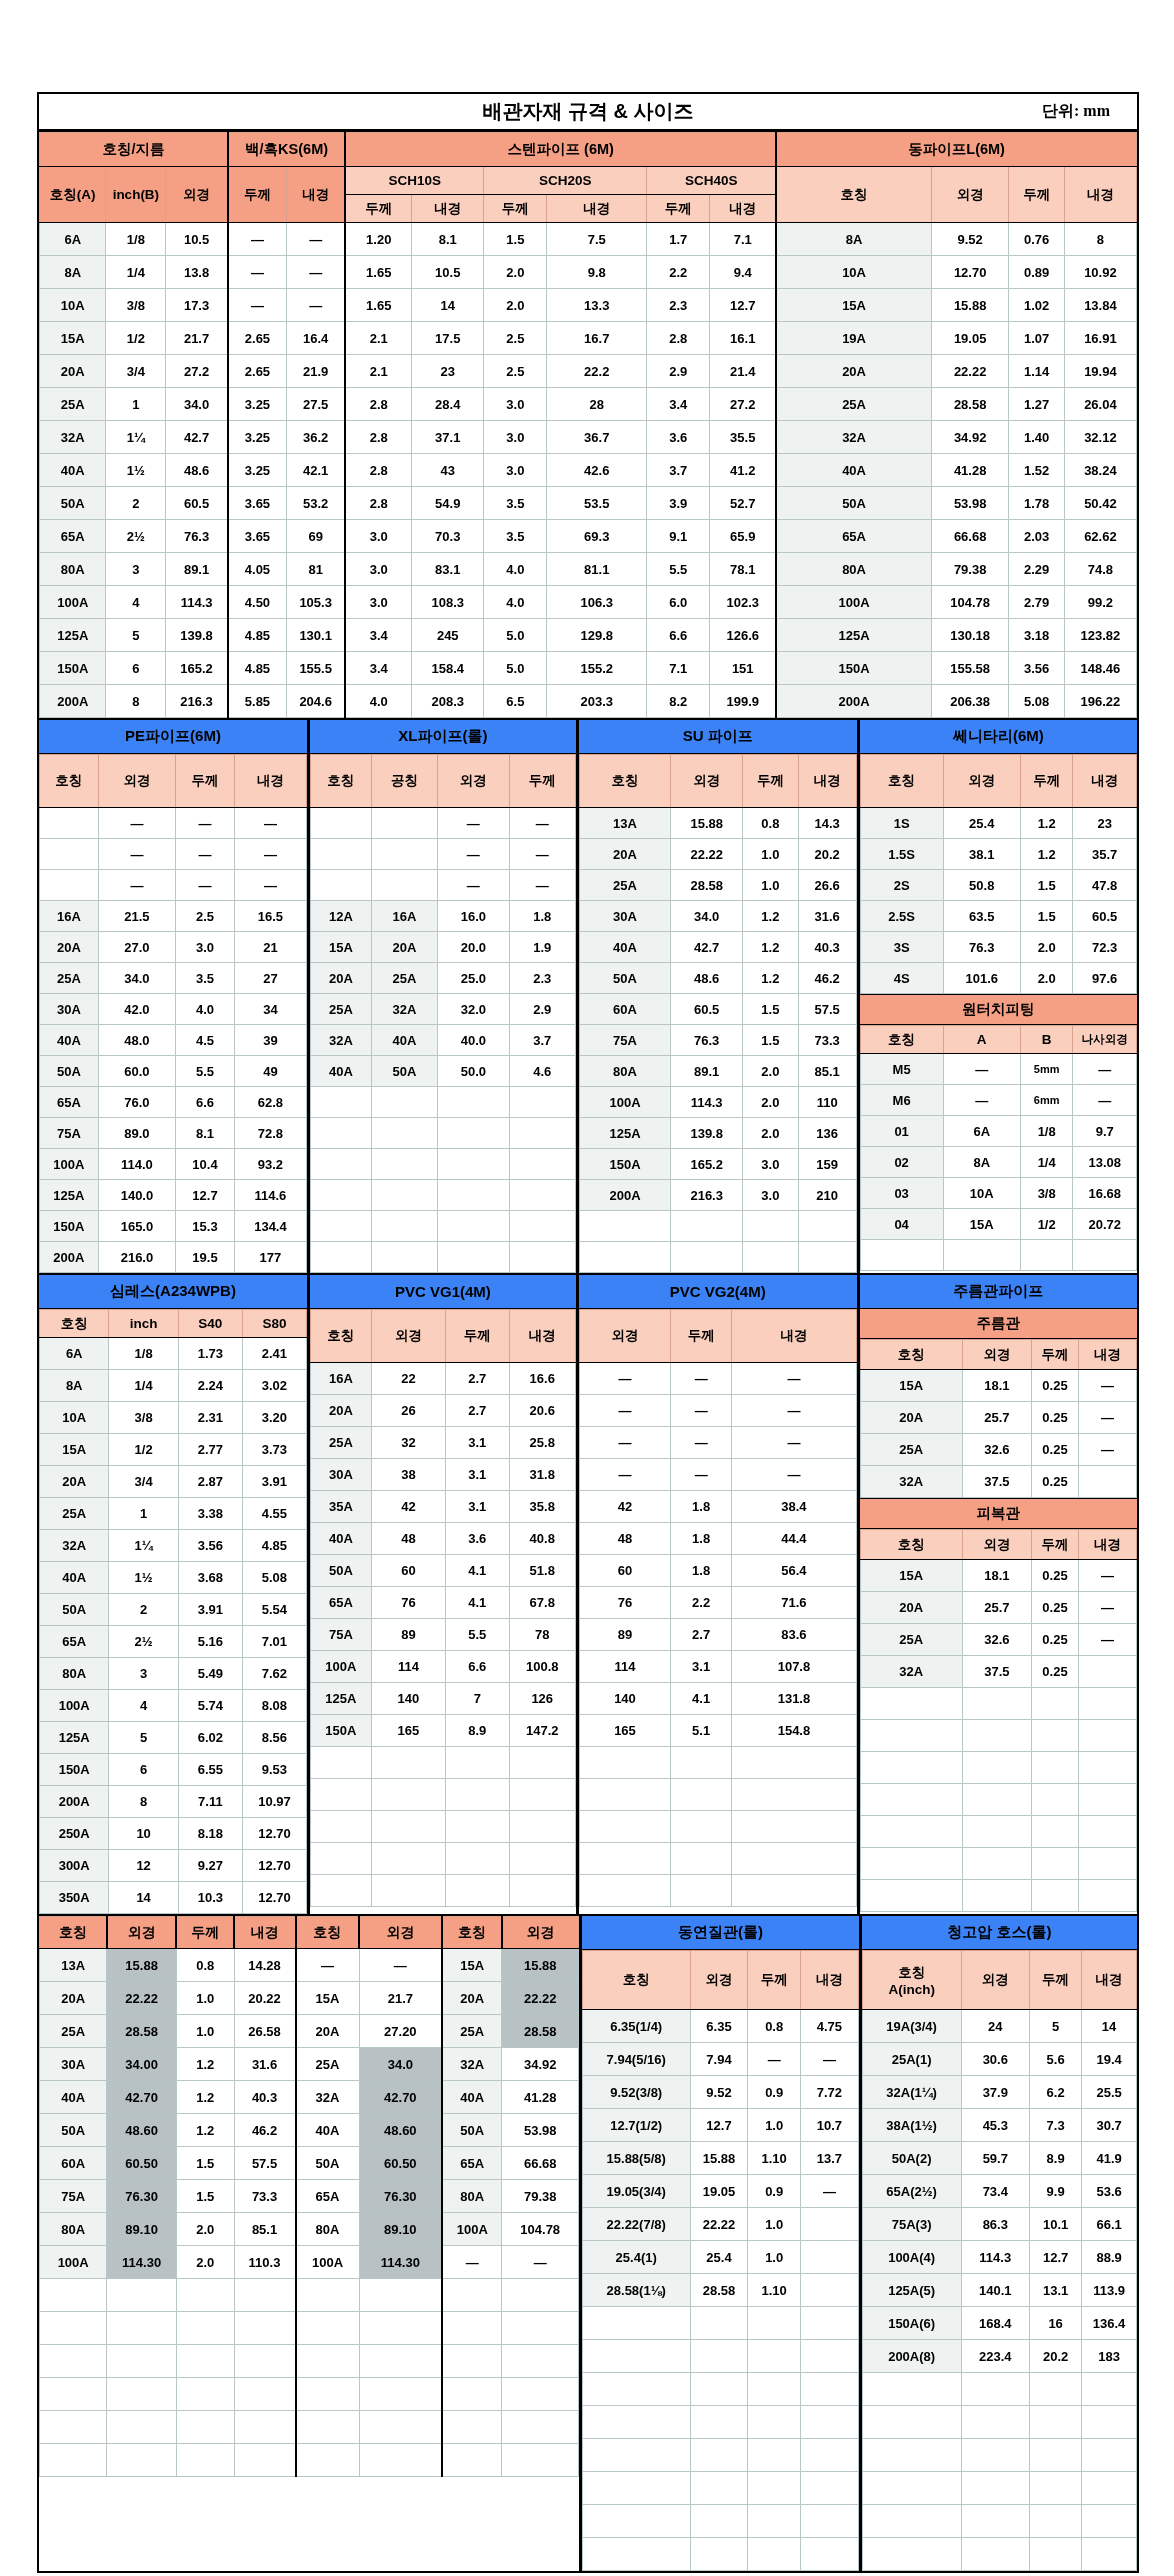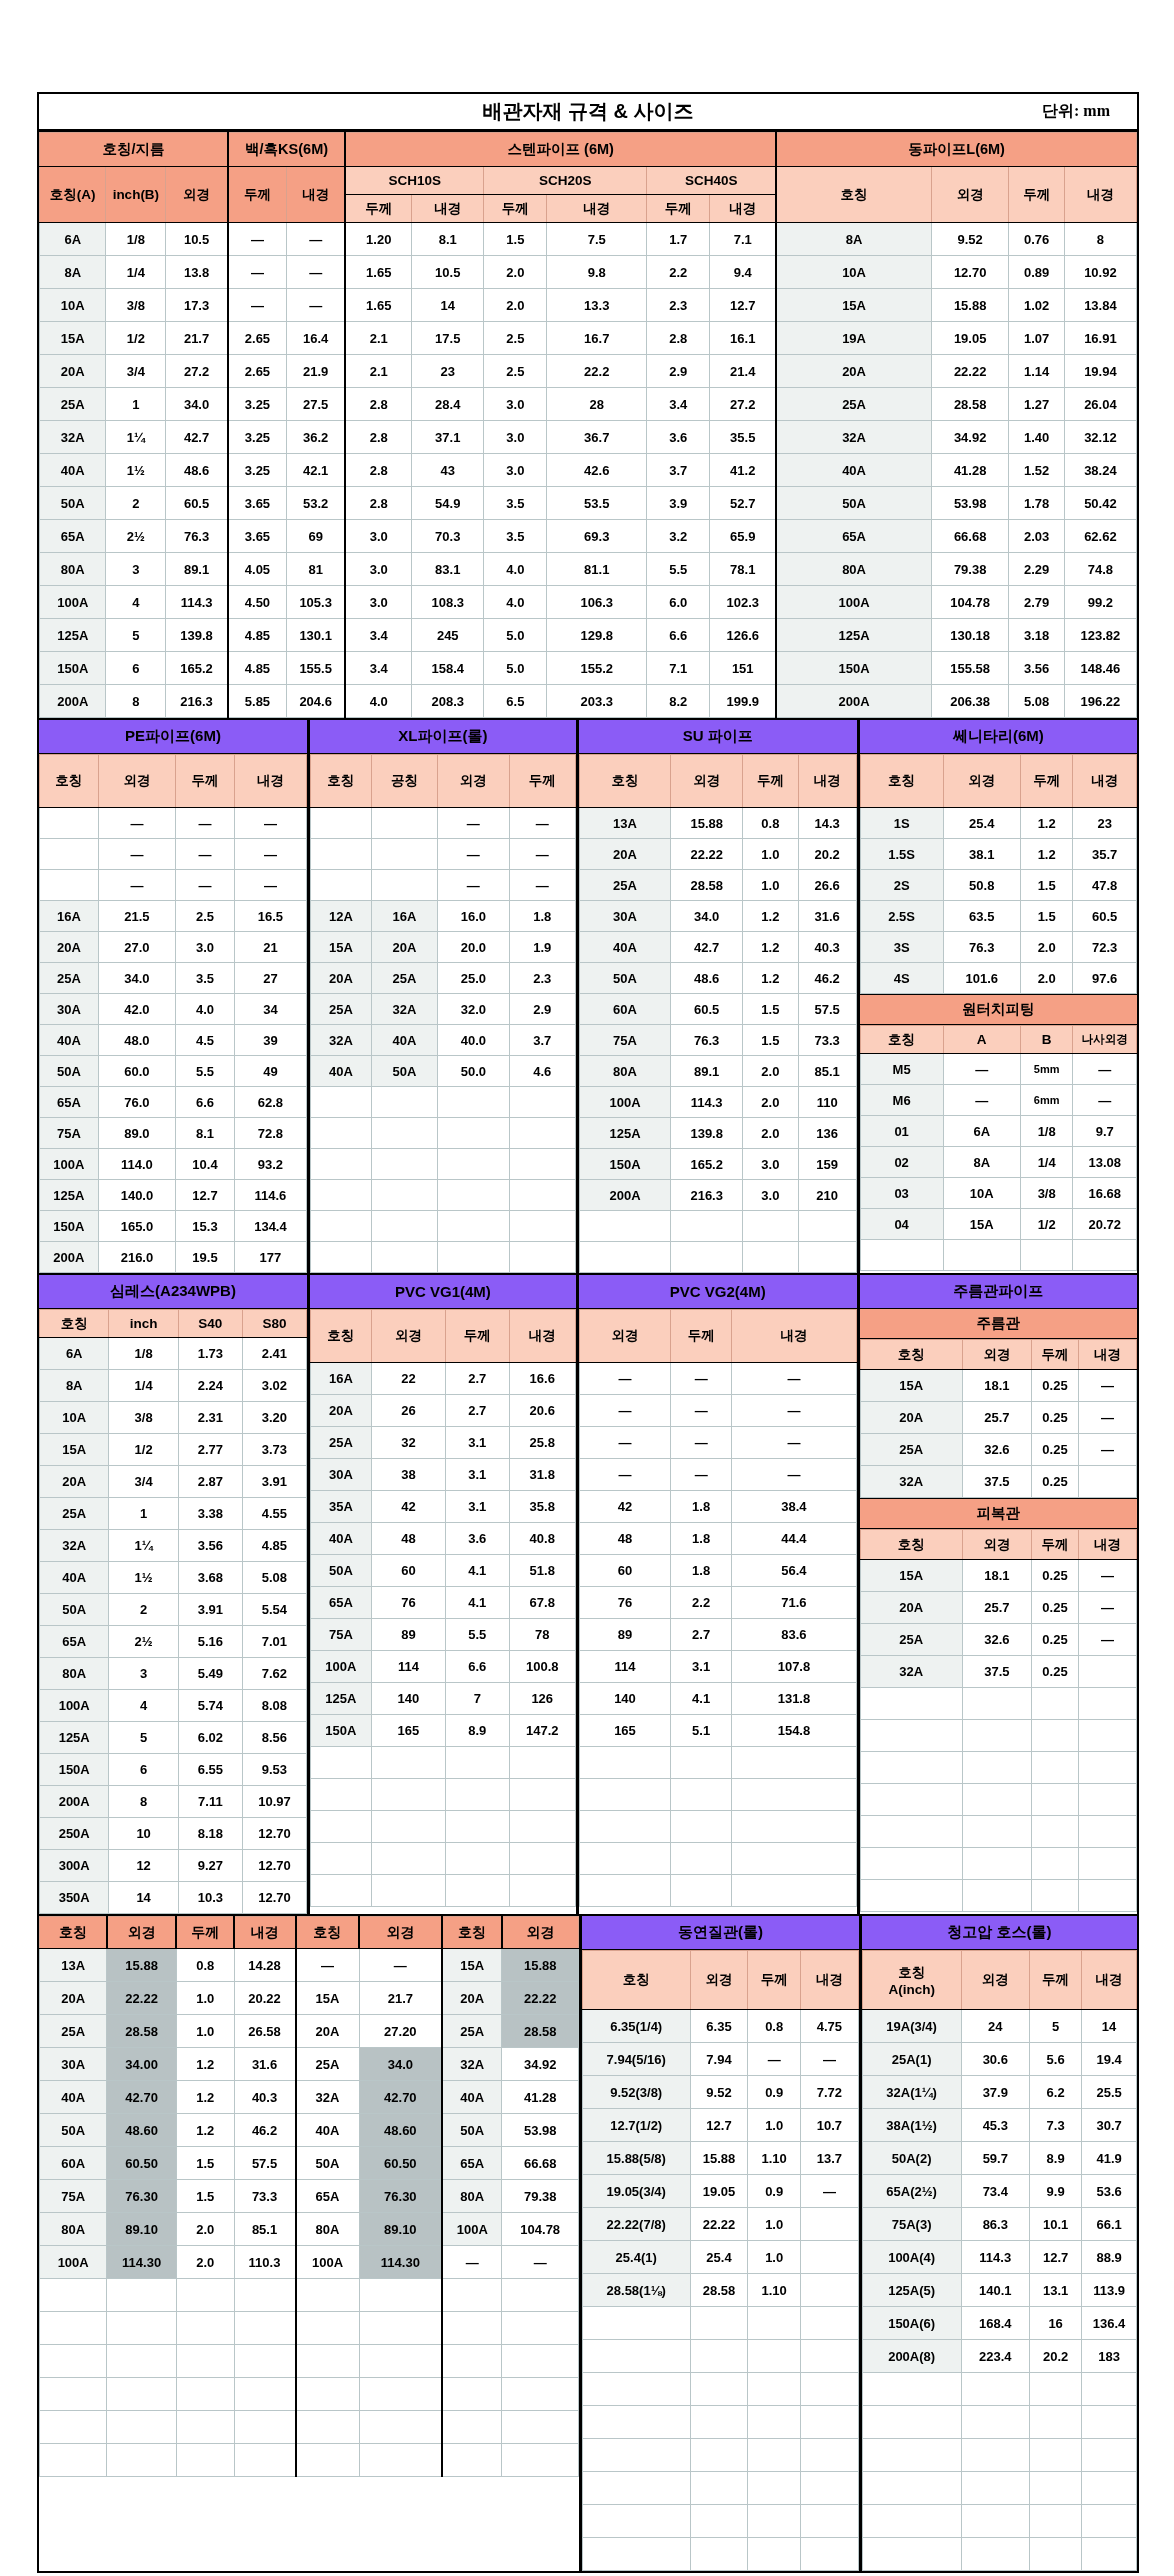--- a/index.html
+++ b/index.html
@@ -10,21 +10,21 @@
   .sheet-title-row .main-title{font-size:20px;font-weight:700;}
   .sheet-title-row .unit{position:absolute;right:27px;font-size:16px;font-weight:700;font-family:Liberation Serif, serif;}
   .sec{display:flex;background:#000;gap:2.9px;border-top:2.9px solid #000;}
   .sec:first-of-type{border-top:0;}
   .colwrap{background:#fff;display:flex;flex-direction:column;min-width:0;}
   table{width:100%;border-collapse:collapse;table-layout:fixed;}
   td{border:1px solid #b9c6c8;text-align:center;font-size:13px;font-weight:600;padding:0 1px;
      overflow:hidden;white-space:nowrap;height:30px;}
   thead td{background:#fbcfbd;font-weight:700;font-size:13.5px;border:1px solid #dda astray;}
   thead td{border:1px solid #d9a28e;border-bottom:1.9px solid #000;white-space:pre-line;}
-  .tbar{background:#8b5cf6;border-bottom:1.9px solid #000;font-weight:700;font-size:15px;
+  .tbar{background:#3b82f6;border-bottom:1.9px solid #000;font-weight:700;font-size:15px;
     display:flex;align-items:center;justify-content:center;height:33px;flex:none;}
   .sbar{background:#f5a085;border-bottom:1.9px solid #000;font-weight:700;font-size:14.5px;
     display:flex;align-items:center;justify-content:center;height:29px;flex:none;}
   .bt{border-top:1.9px solid #000;}
   .lab{background:#eef2f1;font-weight:700;}
   .hl{background:#b8c2c4;font-weight:700;}
   
   .rh33 tbody tr td{height:32px;}
   .rh31 tbody tr td{height:30px;}
   .rh32 tbody tr td{height:31px;}
@@ -276,21 +276,21 @@
             <tr>
               <td class="lab">65A</td>
               <td>2½</td>
               <td>76.3</td>
               <td>3.65</td>
               <td>69</td>
               <td>3.0</td>
               <td>70.3</td>
               <td>3.5</td>
               <td>69.3</td>
-              <td>3.2</td>
+              <td>9.1</td>
               <td>65.9</td>
               <td class="lab">65A</td>
               <td>66.68</td>
               <td>2.03</td>
               <td>62.62</td>
             </tr>
             <tr>
               <td class="lab">80A</td>
               <td>3</td>
               <td>89.1</td>

